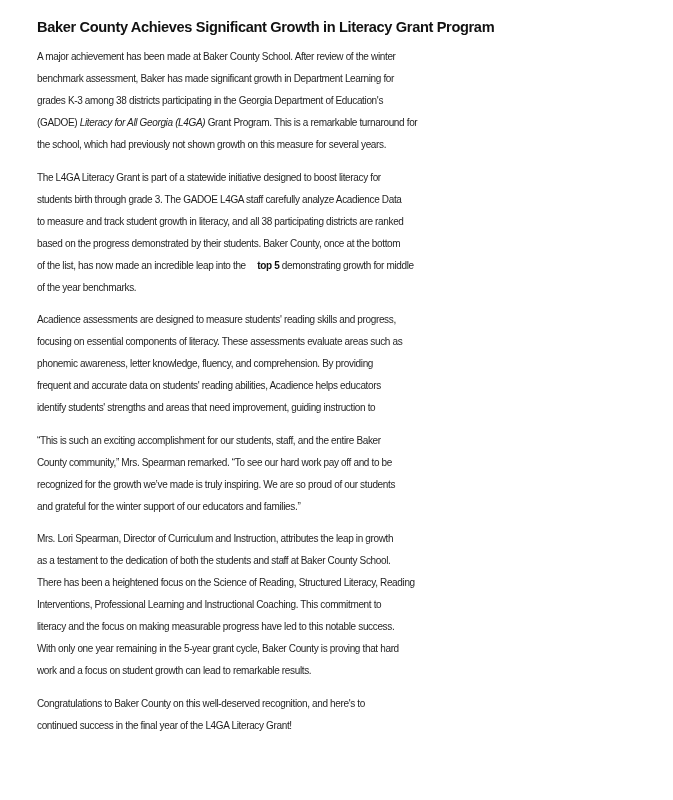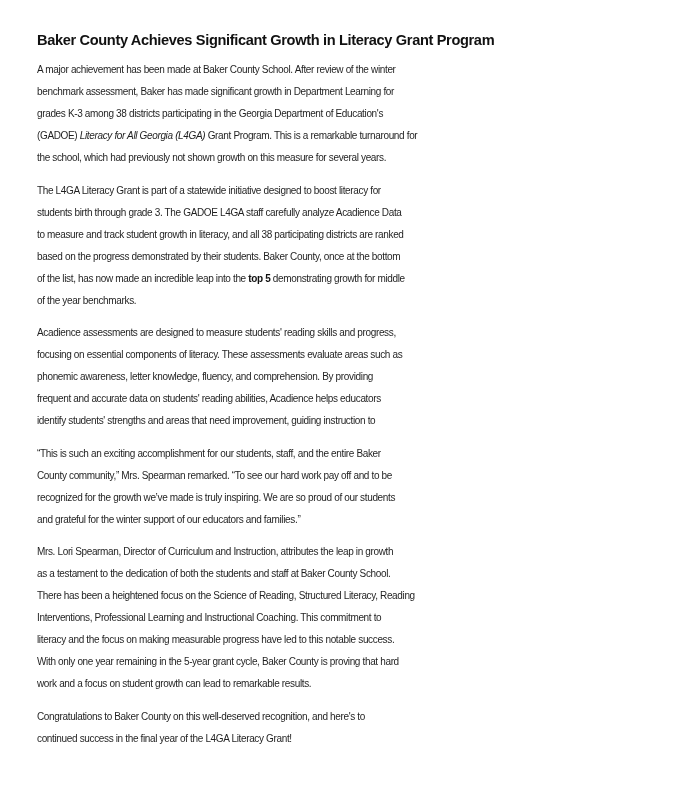--- a/index.html
+++ b/index.html
@@ -1,41 +1,41 @@
 <!DOCTYPE html>
 <html><head>
 <meta charset="utf-8">
 <style>
   html, body { margin: 0; padding: 0; background: #ffffff; }
   body { width: 673px; height: 800px; overflow: hidden; }
   .article {
     position: absolute;
     left: 37px;
-    top: 29px;
+    top: 16px;
     width: 630px;
     font-family: "Liberation Sans", sans-serif;
     color: #1f1f1f;
     letter-spacing: -0.35px;
   }
   .title {
     font-size: 14.6px;
     font-weight: bold;
     margin: 0 0 8px 0;
     line-height: 22px;
     color: #111111;
   }
   .para {
     font-size: 10px;
     line-height: 22px;
     margin: 0 0 10.5px 0;
     white-space: normal;
   }
   .line { display: block; white-space: nowrap; }
   .em { font-style: italic; }
-  .strong { font-weight: bold; color: #111; }
+  .strong { font-weight: bold; color: #111; margin-left: 9px; }
 </style>
 </head>
 <body>
 
 <div class="article">
   <div class="title">Baker County Achieves Significant Growth in Literacy Grant Program</div>
 
   <p class="para">
     <span class="line">A major achievement has been made at Baker County School. After review of the winter</span>
     <span class="line">benchmark assessment, Baker has made significant growth in Department Learning for</span>

